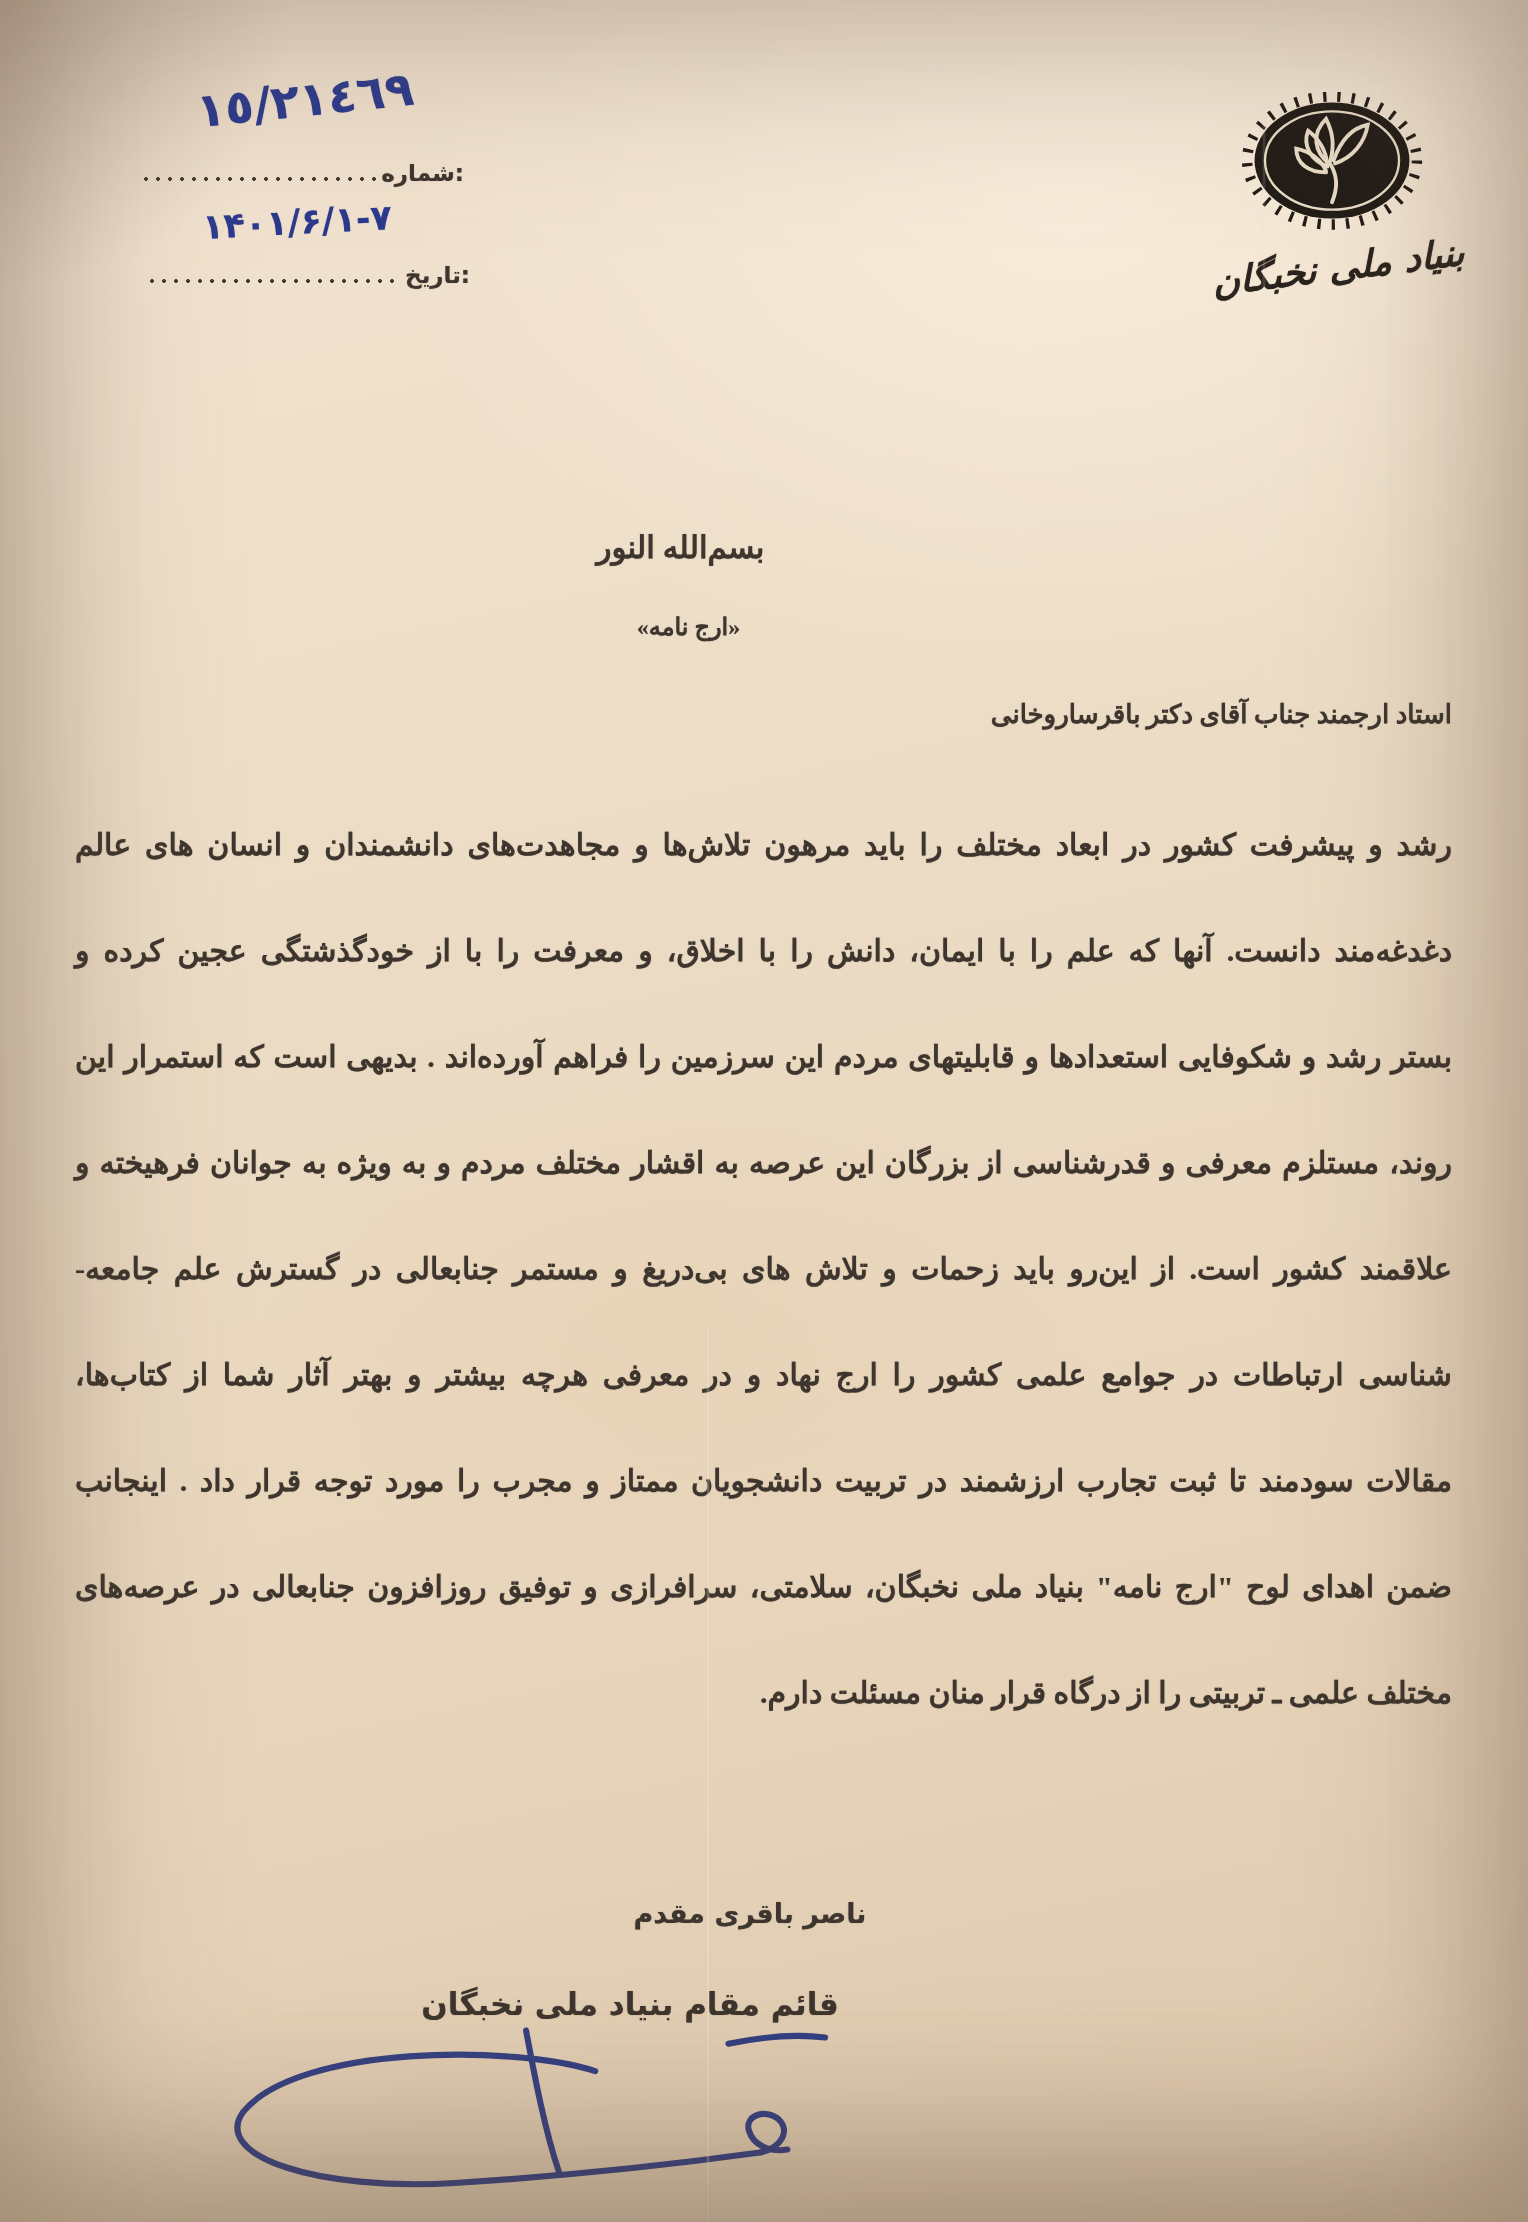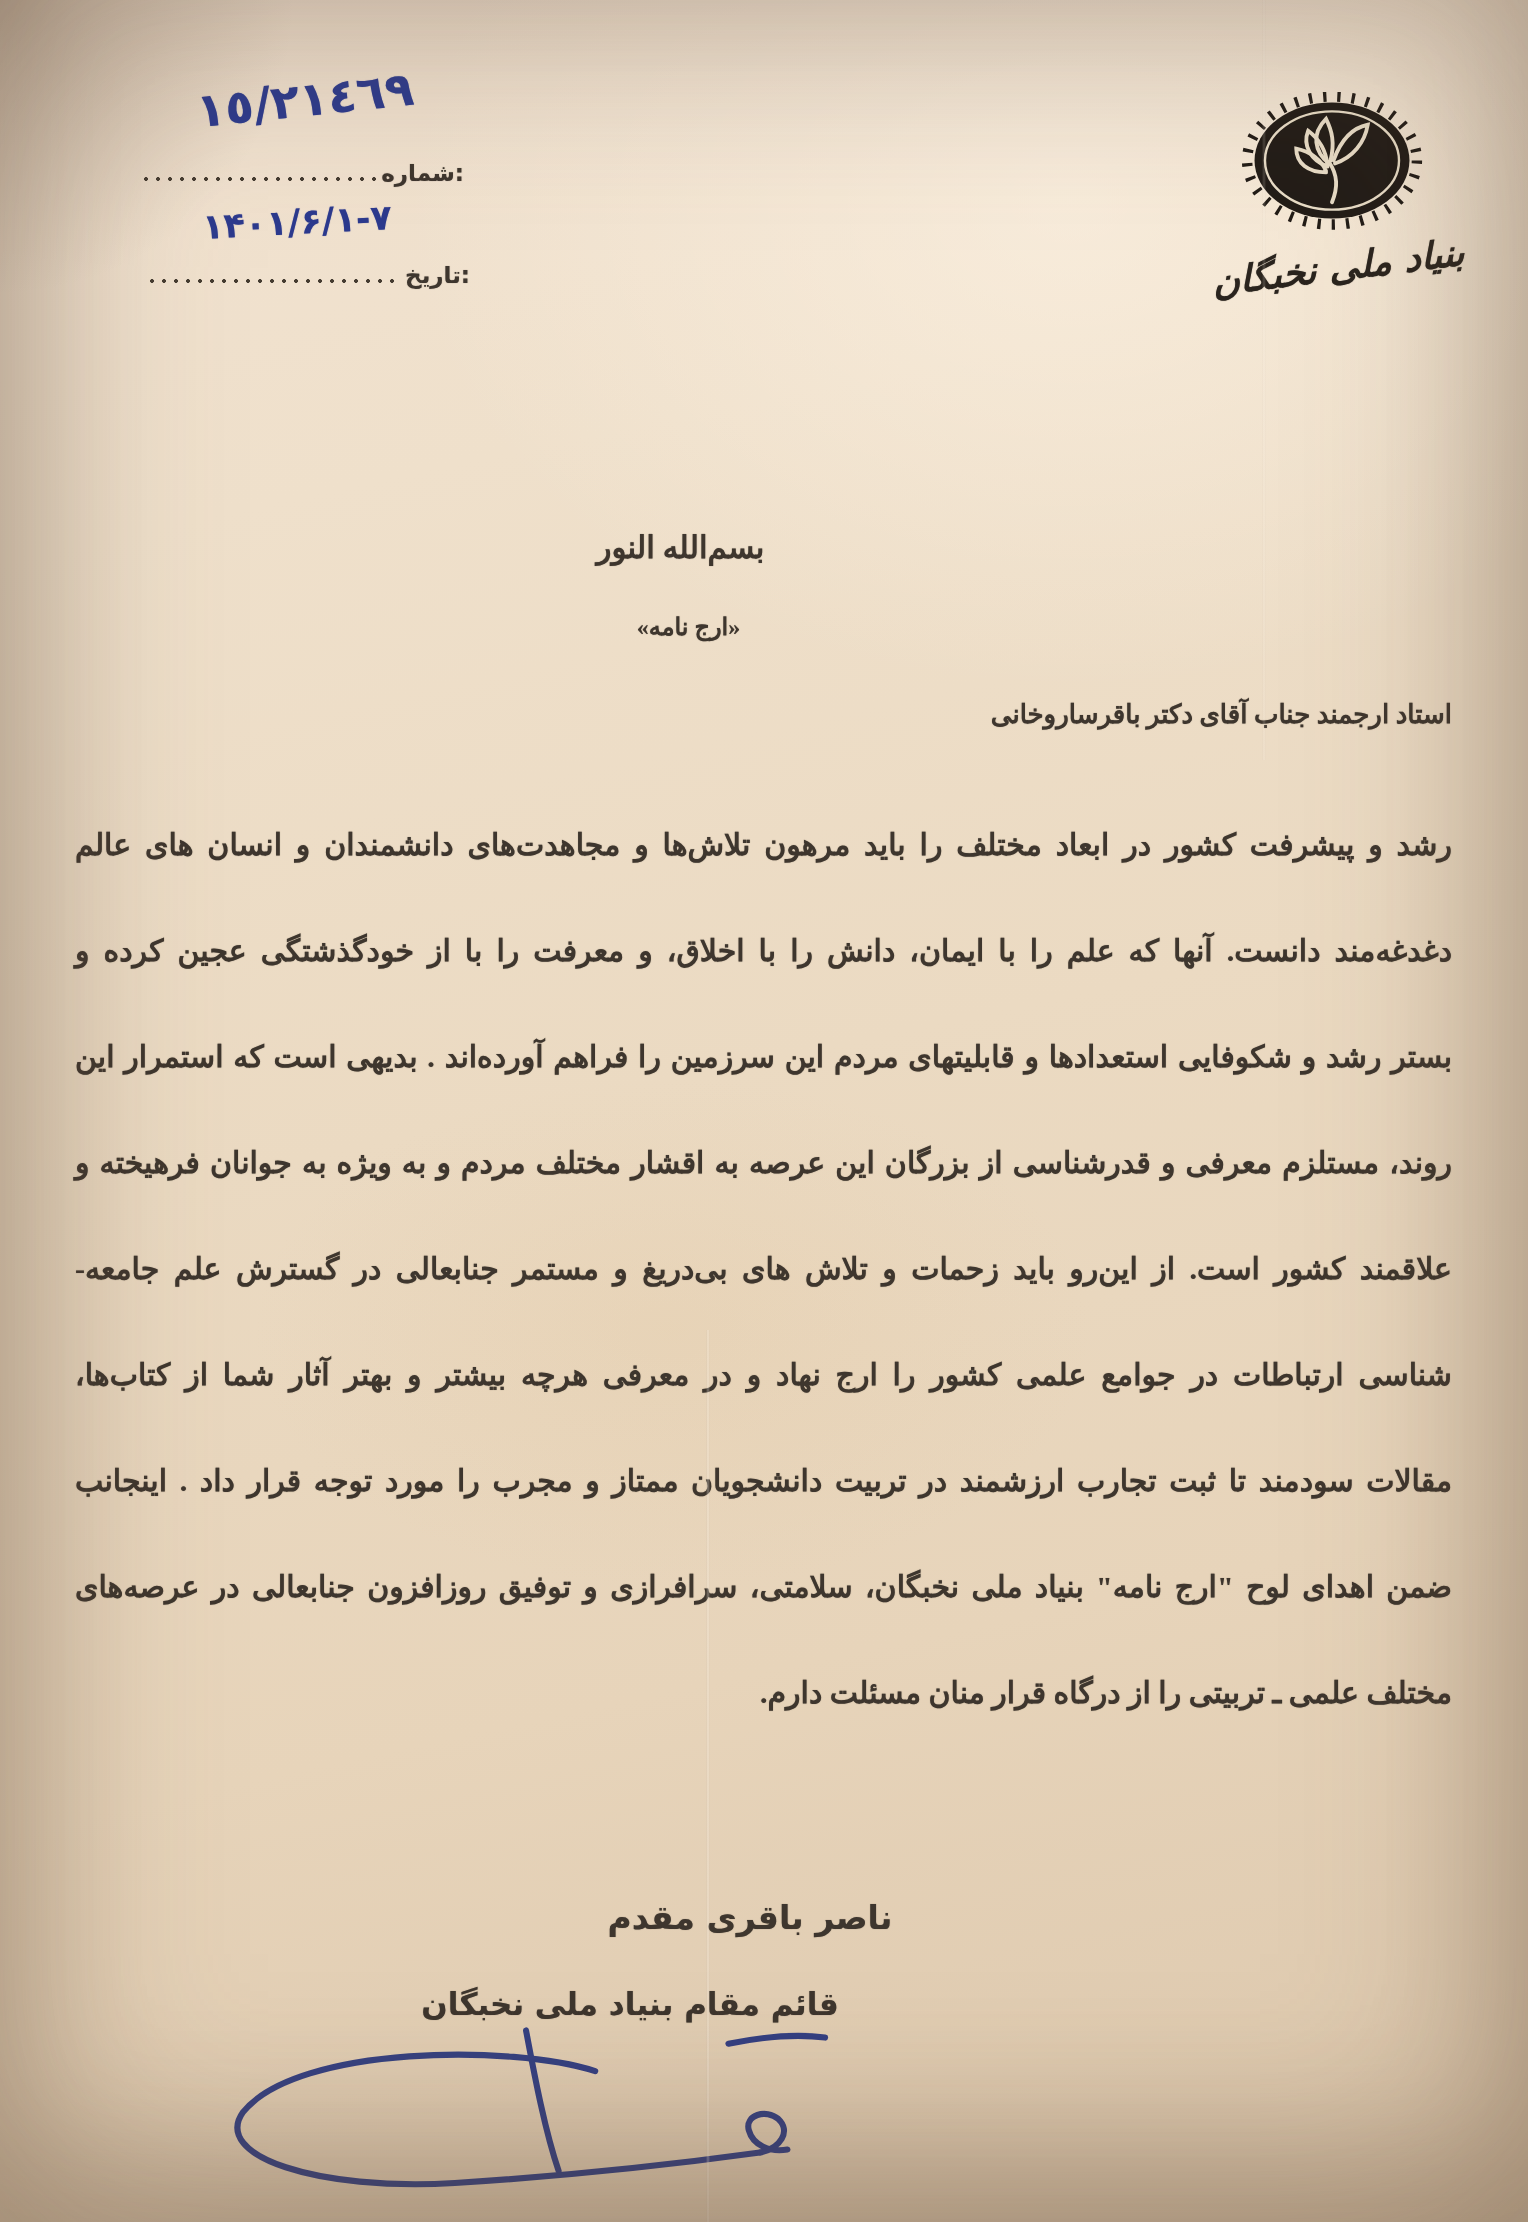--- a/index.html
+++ b/index.html
@@ -67,21 +67,21 @@
   #salutation{ margin-top:58px; font-size:26px; font-weight:bold;}
   #body{ margin-top:62px; font-size:30px; font-weight:bold;}
   .body-line{
     line-height:106px; white-space:nowrap;
     text-align:justify; text-align-last:justify;
   }
   .body-line.last{ text-align:right; text-align-last:right;}
 
   
   #closing-name{position:absolute; left:555px; top:1898px; width:390px; text-align:center;
-    font-size:33px; font-weight:bold; color:var(--ink); text-shadow:0 0 1px rgba(62,52,42,.55);}
+    font-size:27px; font-weight:bold; color:var(--ink); text-shadow:0 0 1px rgba(62,52,42,.55);}
   #closing-title{position:absolute; left:385px; top:1986px; width:490px; text-align:center;
     font-size:31px; font-weight:bold; color:var(--ink); text-shadow:0 0 1px rgba(62,52,42,.55);}
   #signature{position:absolute; left:168px; top:2018px;}
 </style>
 </head>
 <body>
 
 <div id="photo">
 
   <div class="ref-row" id="number-row">

